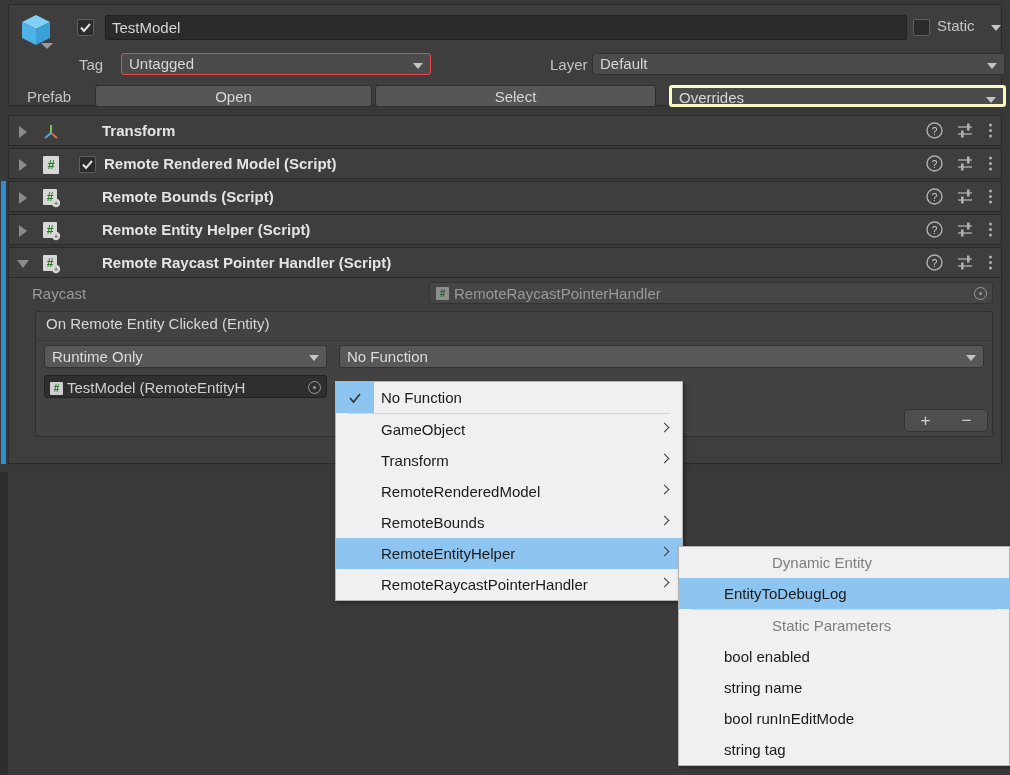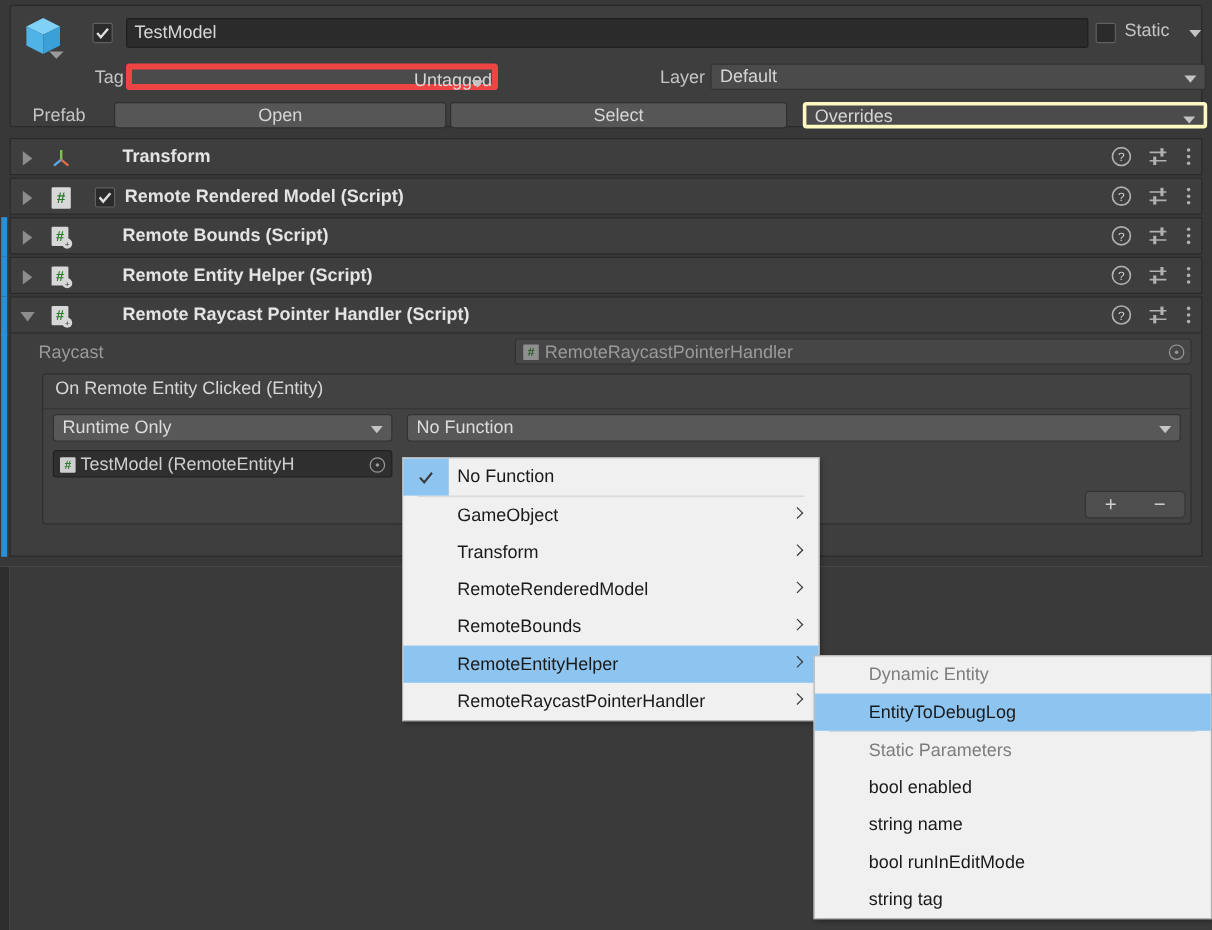--- a/index.html
+++ b/index.html
@@ -2,21 +2,21 @@
 <html><head>
 <meta charset="utf-8">
 <style>
   * { box-sizing: border-box; margin: 0; padding: 0; }
   html, body {
     width: 1010px; height: 775px;
     background: #383838;
     font-family: "Liberation Sans", sans-serif;
     overflow: hidden;
   }
-  #root { position: relative; width: 1010px; height: 775px; background: #737373; }
+  #root { position: relative; width: 1010px; height: 775px; background: #14b8a6; }
 
   
   .inspector {
     position: absolute; left: 0; top: 0; width: 1010px; height: 472px;
     background: #383838;
   }
 
   
   .go-header {
     position: absolute; left: 8px; top: 4px; right: 8px; height: 102px;
@@ -49,23 +49,23 @@
   }
   .static-caret {
     position: absolute; left: 982px; top: 20px; width: 0; height: 0;
     border-left: 5px solid transparent; border-right: 5px solid transparent;
     border-top: 6px solid #c4c4c4;
   }
 
   .lbl { color: #c4c4c4; font-size: 15px; }
   .tag-label { position: absolute; left: 70px; top: 51px; }
   .tag-dd {
-    position: absolute; left: 96px; top: 48px; width: 310px; height: 22px;
-    background: #4b4b4b; border: 5px solid #ef4444; border-radius: 3px;
-    color: #d6d6d6; font-size: 15px; line-height: 20px; padding-left: 7px; text-align: right;
+    position: absolute; left: 112px; top: 48px; width: 310px; height: 22px;
+    background: #4b4b4b; border: 1px solid #ef4444; border-radius: 3px;
+    color: #d6d6d6; font-size: 15px; line-height: 20px; padding-left: 7px;
   }
   .layer-label { position: absolute; left: 541px; top: 51px; }
   .layer-dd {
     position: absolute; left: 583px; top: 48px; width: 413px; height: 22px;
     background: #4b4b4b; border: 1px solid #333; border-radius: 3px;
     color: #d6d6d6; font-size: 15px; line-height: 20px; padding-left: 7px;
   }
   .dd-caret {
     position: absolute; right: 7px; top: 9px; width: 0; height: 0;
     border-left: 5px solid transparent; border-right: 5px solid transparent;
@@ -176,21 +176,21 @@
   .menu {
     position: absolute; background: #F0F0F0; border: 1px solid #b4b4b4;
     font-size: 15px; color: #1a1a1a; z-index: 40;
     box-shadow: 2px 2px 4px rgba(0,0,0,0.35);
   }
   .menu-item {
     position: relative; height: 31px; line-height: 31px;
     padding-left: 45px; white-space: nowrap;
   }
   .menu-item.sel { background: #8EC5F0; }
-  .menu-item.hdr { color: #7d7d7d; }
+  .menu-item.hdr { color: #7d7d7d; margin-left: 48px; }
   .menu-item .arrow {
     position: absolute; right: 14px; top: 10px; width: 7px; height: 7px;
     border-right: 1.6px solid #3a3a3a; border-top: 1.6px solid #3a3a3a;
     transform: rotate(45deg);
   }
   .menu-check {
     position: absolute; left: 0; top: 0; width: 38px; height: 31px;
     background: #8EC5F0; display: flex; align-items: center; justify-content: center;
   }
   .menu-sep { height: 1px; background: #d4d4d4; margin: 0 12px; }

